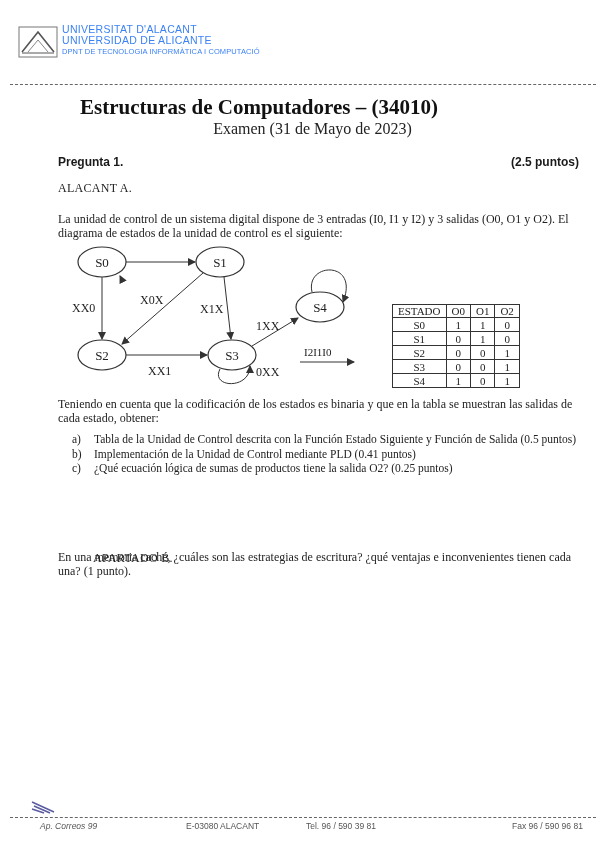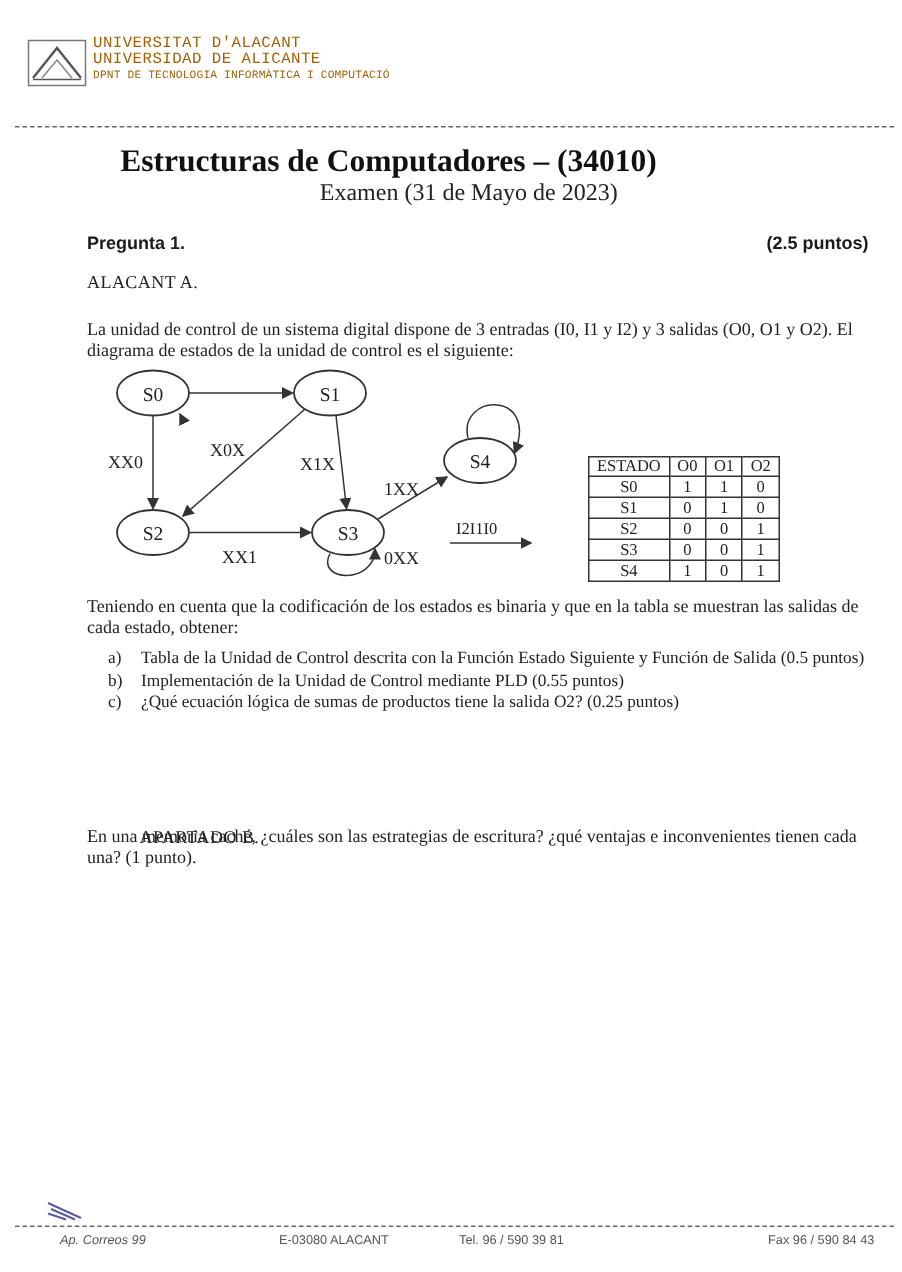--- a/index.html
+++ b/index.html
@@ -2,21 +2,21 @@
 <html><head>
 <meta charset="utf-8">
 <style>
   html, body { margin:0; padding:0; }
   body {
     width:601px; height:848px; background:#ffffff; position:relative; overflow:hidden;
     font-family:"Liberation Serif", "DejaVu Serif", serif; color:#1a1a1a;
   }
   .abs { position:absolute; }
   .header-logo { left:18px; top:26px; width:40px; height:32px; }
-  .uni-lines { left:62px; top:24px; font-family:Liberation Mono, monospace; color:#a16207; line-height:11px; }
+  .uni-lines { left:62px; top:24px; font-family:Liberation Sans, sans-serif; color:#3b82f6; line-height:11px; }
   .uni-lines .l1 { font-size:10.5px; letter-spacing:0.3px; }
   .uni-lines .l2 { font-size:10.5px; letter-spacing:0.3px; }
   .uni-lines .l3 { font-size:7.5px; letter-spacing:0.1px; }
   .uni-lines .l4 { font-size:7.5px; letter-spacing:0.1px; }
   .dash-rule { left:10px; width:586px; height:0; border-top:1.2px dashed #666; }
   .title { left:0; width:518px; top:95px; text-align:center; font-size:21px; font-weight:bold; color:#111; }
   .subtitle { left:12px; width:601px; top:120px; text-align:center; font-size:16px; color:#222; }
   .q-head { left:58px; top:155px; font-family:"Liberation Sans","DejaVu Sans",sans-serif; font-size:12px; font-weight:bold; }
   .q-points { right:22px; top:155px; font-family:"Liberation Sans","DejaVu Sans",sans-serif; font-size:12px; font-weight:bold; }
   .section { left:58px; font-size:12px; letter-spacing:0.3px; color:#222; }
@@ -156,33 +156,33 @@
 </table>
 
 <div class="abs para" style="top:397px;">Teniendo en cuenta que la codificación de los estados es binaria y que en la tabla se muestran las salidas de cada estado, obtener:</div>
 <div class="abs list" style="top:433px;">
   <div class="item">
     <span class="mk">a)</span>
     <span>Tabla de la Unidad de Control descrita con la Función Estado Siguiente y Función de Salida (0.5 puntos)</span>
   </div>
   <div class="item">
     <span class="mk">b)</span>
-    <span>Implementación de la Unidad de Control mediante PLD (0.55 puntos)</span>
+    <span>Implementación de la Unidad de Control mediante PLD (0.41 puntos)</span>
   </div>
   <div class="item">
     <span class="mk">c)</span>
     <span>¿Qué ecuación lógica de sumas de productos tiene la salida O2? (0.25 puntos)</span>
   </div>
 </div>
 
 <div class="abs section" style="top:551px;margin-left:35px;">APARTADO B.</div>
 <div class="abs para" style="top:550px;">En una memoria caché, ¿cuáles son las estrategias de escritura? ¿qué ventajas e inconvenientes tienen cada una? (1 punto).</div>
 
 <svg class="abs" style="left:30px; top:800px; width:26px; height:14px;" viewBox="0 0 26 14">
   <path d="M2 2 L24 12 M4 6 L20 13 M2 9 L14 13" stroke="#5a5aa0" stroke-width="1.4" fill="none"></path>
 </svg>
 <div class="abs dash-rule" style="top:817px;"></div>
 <div class="abs footer">
   <span style="left:40px;font-style:italic;">Ap. Correos 99</span>
   <span style="left:186px;">E-03080 ALACANT</span>
   <span style="left:306px;">Tel. 96 / 590 39 81</span>
-  <span style="left:512px;">Fax 96 / 590 84 43</span>
+  <span style="left:512px;">Fax 96 / 590 96 81</span>
 </div>
 
 </body></html>

